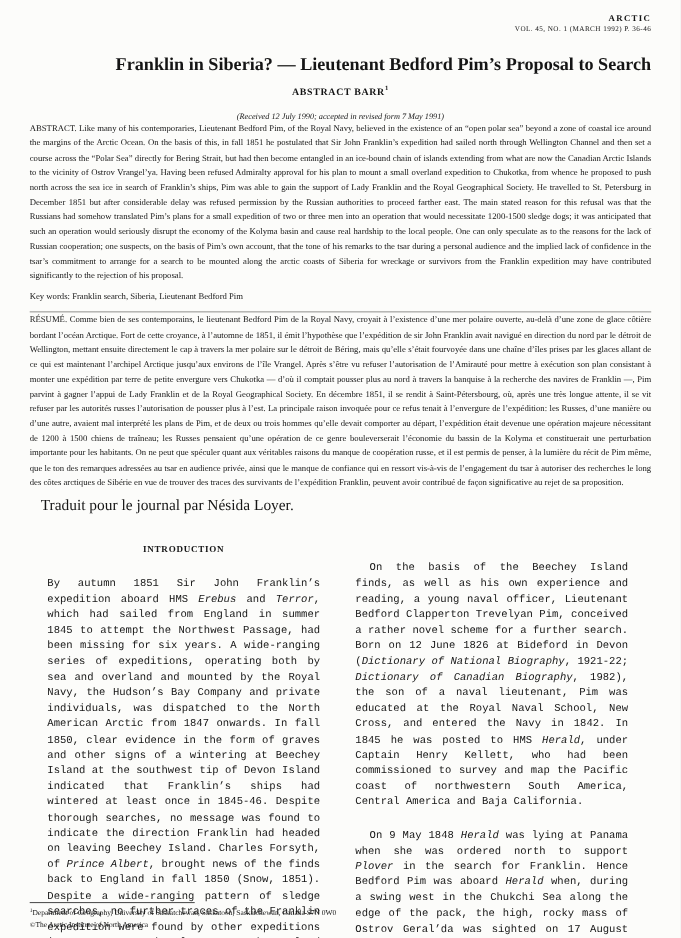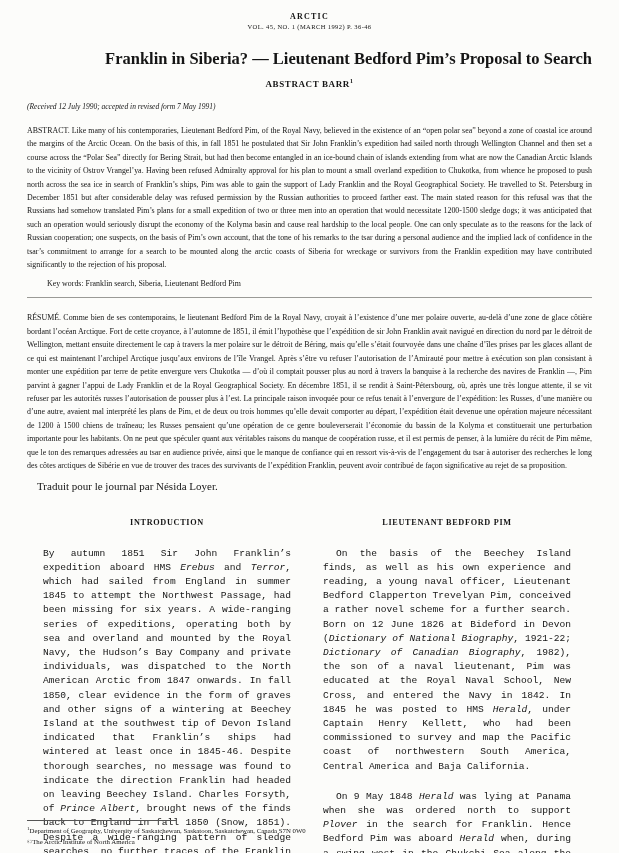--- a/index.html
+++ b/index.html
@@ -7,52 +7,51 @@
     position:relative;
     width:619px; height:853px;
     margin:0 auto;
     background:#fcfcfa;
     color:#151515;
     font-family:"Liberation Serif", serif;
     box-sizing:border-box;
     padding:12px 27px 0 27px;
     overflow:hidden;
   }
-  .masthead { text-align:center; }
+  .masthead { text-align:right; }
   .journal-name { font-size:8px; font-weight:bold; letter-spacing:1.2px; }
   .issue-line  { font-size:6.5px; letter-spacing:0.4px; margin-top:2px; }
 
   .title {
     margin-top:19px; text-align:right;
     font-size:16.5px; font-weight:bold; line-height:20px;
   }
   .author {
     margin-top:9px; text-align:center;
     font-size:9px; font-weight:bold; letter-spacing:0.6px;
   }
   .author sup { font-size:6px; }
   .received {
-    margin-top:13px; text-align:left;
+    margin-top:13px; text-align:center;
     font-style:italic; font-size:7.5px;
   }
 
   .abstract, .resume {
-    margin-top:13px;
     font-size:7.9px; line-height:13.4px;
     text-align:justify;
   }
   .keywords, .motscles {
-    margin-top:8px; font-size:7.9px;margin-left:20px;
+    margin-top:8px; font-size:7.9px;
   }
   hr.rule {
     border:none; border-top:1px solid #9a9a96;
     margin:9px 0 0 0;
   }
   .traduit {
-    margin-top:8px; margin-left:10px; font-size:11px;
+    margin-top:8px; margin-left:10px; font-size:14px;
   }
 
   .columns { display:flex; margin-top:24px; }
   .col { width:280px; font-size:9.6px; line-height:14.2px; text-align:justify; }
   .col-heading {
     text-align:center; font-size:8.2px; font-weight:bold;
     letter-spacing:0.7px; margin-bottom:11px; text-align-last:center;
   }
   .para { margin:16px;font-family:Liberation Mono, monospace; }
   .para.indent { text-indent:13px; }
@@ -97,21 +96,20 @@
   <div class="traduit">Traduit pour le journal par Nésida Loyer.</div>
 
   <div class="columns">
 
     <div class="col">
       <div class="col-heading">INTRODUCTION</div>
       <p class="para"><span>By autumn 1851 Sir John Franklin’s expedition aboard HMS </span><i>Erebus</i><span> and </span><i>Terror</i><span>, which had sailed from England in summer 1845 to attempt the Northwest Passage, had been missing for six years. A wide-ranging series of expeditions, operating both by sea and overland and mounted by the Royal Navy, the Hudson’s Bay Company and private individuals, was dispatched to the North American Arctic from 1847 onwards. In fall 1850, clear evidence in the form of graves and other signs of a wintering at Beechey Island at the southwest tip of Devon Island indicated that Franklin’s ships had wintered at least once in 1845-46. Despite thorough searches, no message was found to indicate the direction Franklin had headed on leaving Beechey Island. Charles Forsyth, of </span><i>Prince Albert</i><span>, brought news of the finds back to England in fall 1850 (Snow, 1851). Despite a wide-ranging pattern of sledge searches, no further traces of the Franklin expedition were found by other expeditions in summer 1851. The clues at Beechey Island were the only indications of the fate of the Franklin expedition to be uncovered by this array of searches.</span></p>
     </div>
 
     <div class="col">
-      <div class="col-heading">LIEUTENANT BEDFORD PIM</div>
       <p class="para indent"><span>On the basis of the Beechey Island finds, as well as his own experience and reading, a young naval officer, Lieutenant Bedford Clapperton Trevelyan Pim, conceived a rather novel scheme for a further search. Born on 12 June 1826 at Bideford in Devon (</span><i>Dictionary of National Biography</i><span>, 1921-22; </span><i>Dictionary of Canadian Biography</i><span>, 1982), the son of a naval lieutenant, Pim was educated at the Royal Naval School, New Cross, and entered the Navy in 1842. In 1845 he was posted to HMS </span><i>Herald</i><span>, under Captain Henry Kellett, who had been commissioned to survey and map the Pacific coast of northwestern South America, Central America and Baja California.</span></p>
       <p class="para indent"><span>On 9 May 1848 </span><i>Herald</i><span> was lying at Panama when she was ordered north to support </span><i>Plover</i><span> in the search for Franklin. Hence Bedford Pim was aboard </span><i>Herald</i><span> when, during a swing west in the Chukchi Sea along the edge of the pack, the high, rocky mass of Ostrov Geral’da was sighted on 17 August 1849 (Seemann, 1853[2]). A landing party went ashore and both from Ostrov Geral’da and from the ship another land mass with high, broken peaks was sighted to the west, some 96 km</span></p>
     </div>
 
   </div>
 
   <div class="footnote">
     <hr class="footnote-rule">
     <div><sup>1</sup><span>Department of Geography, University of Saskatchewan, Saskatoon, Saskatchewan, Canada S7N 0W0</span></div>
     <div>©The Arctic Institute of North America</div>

